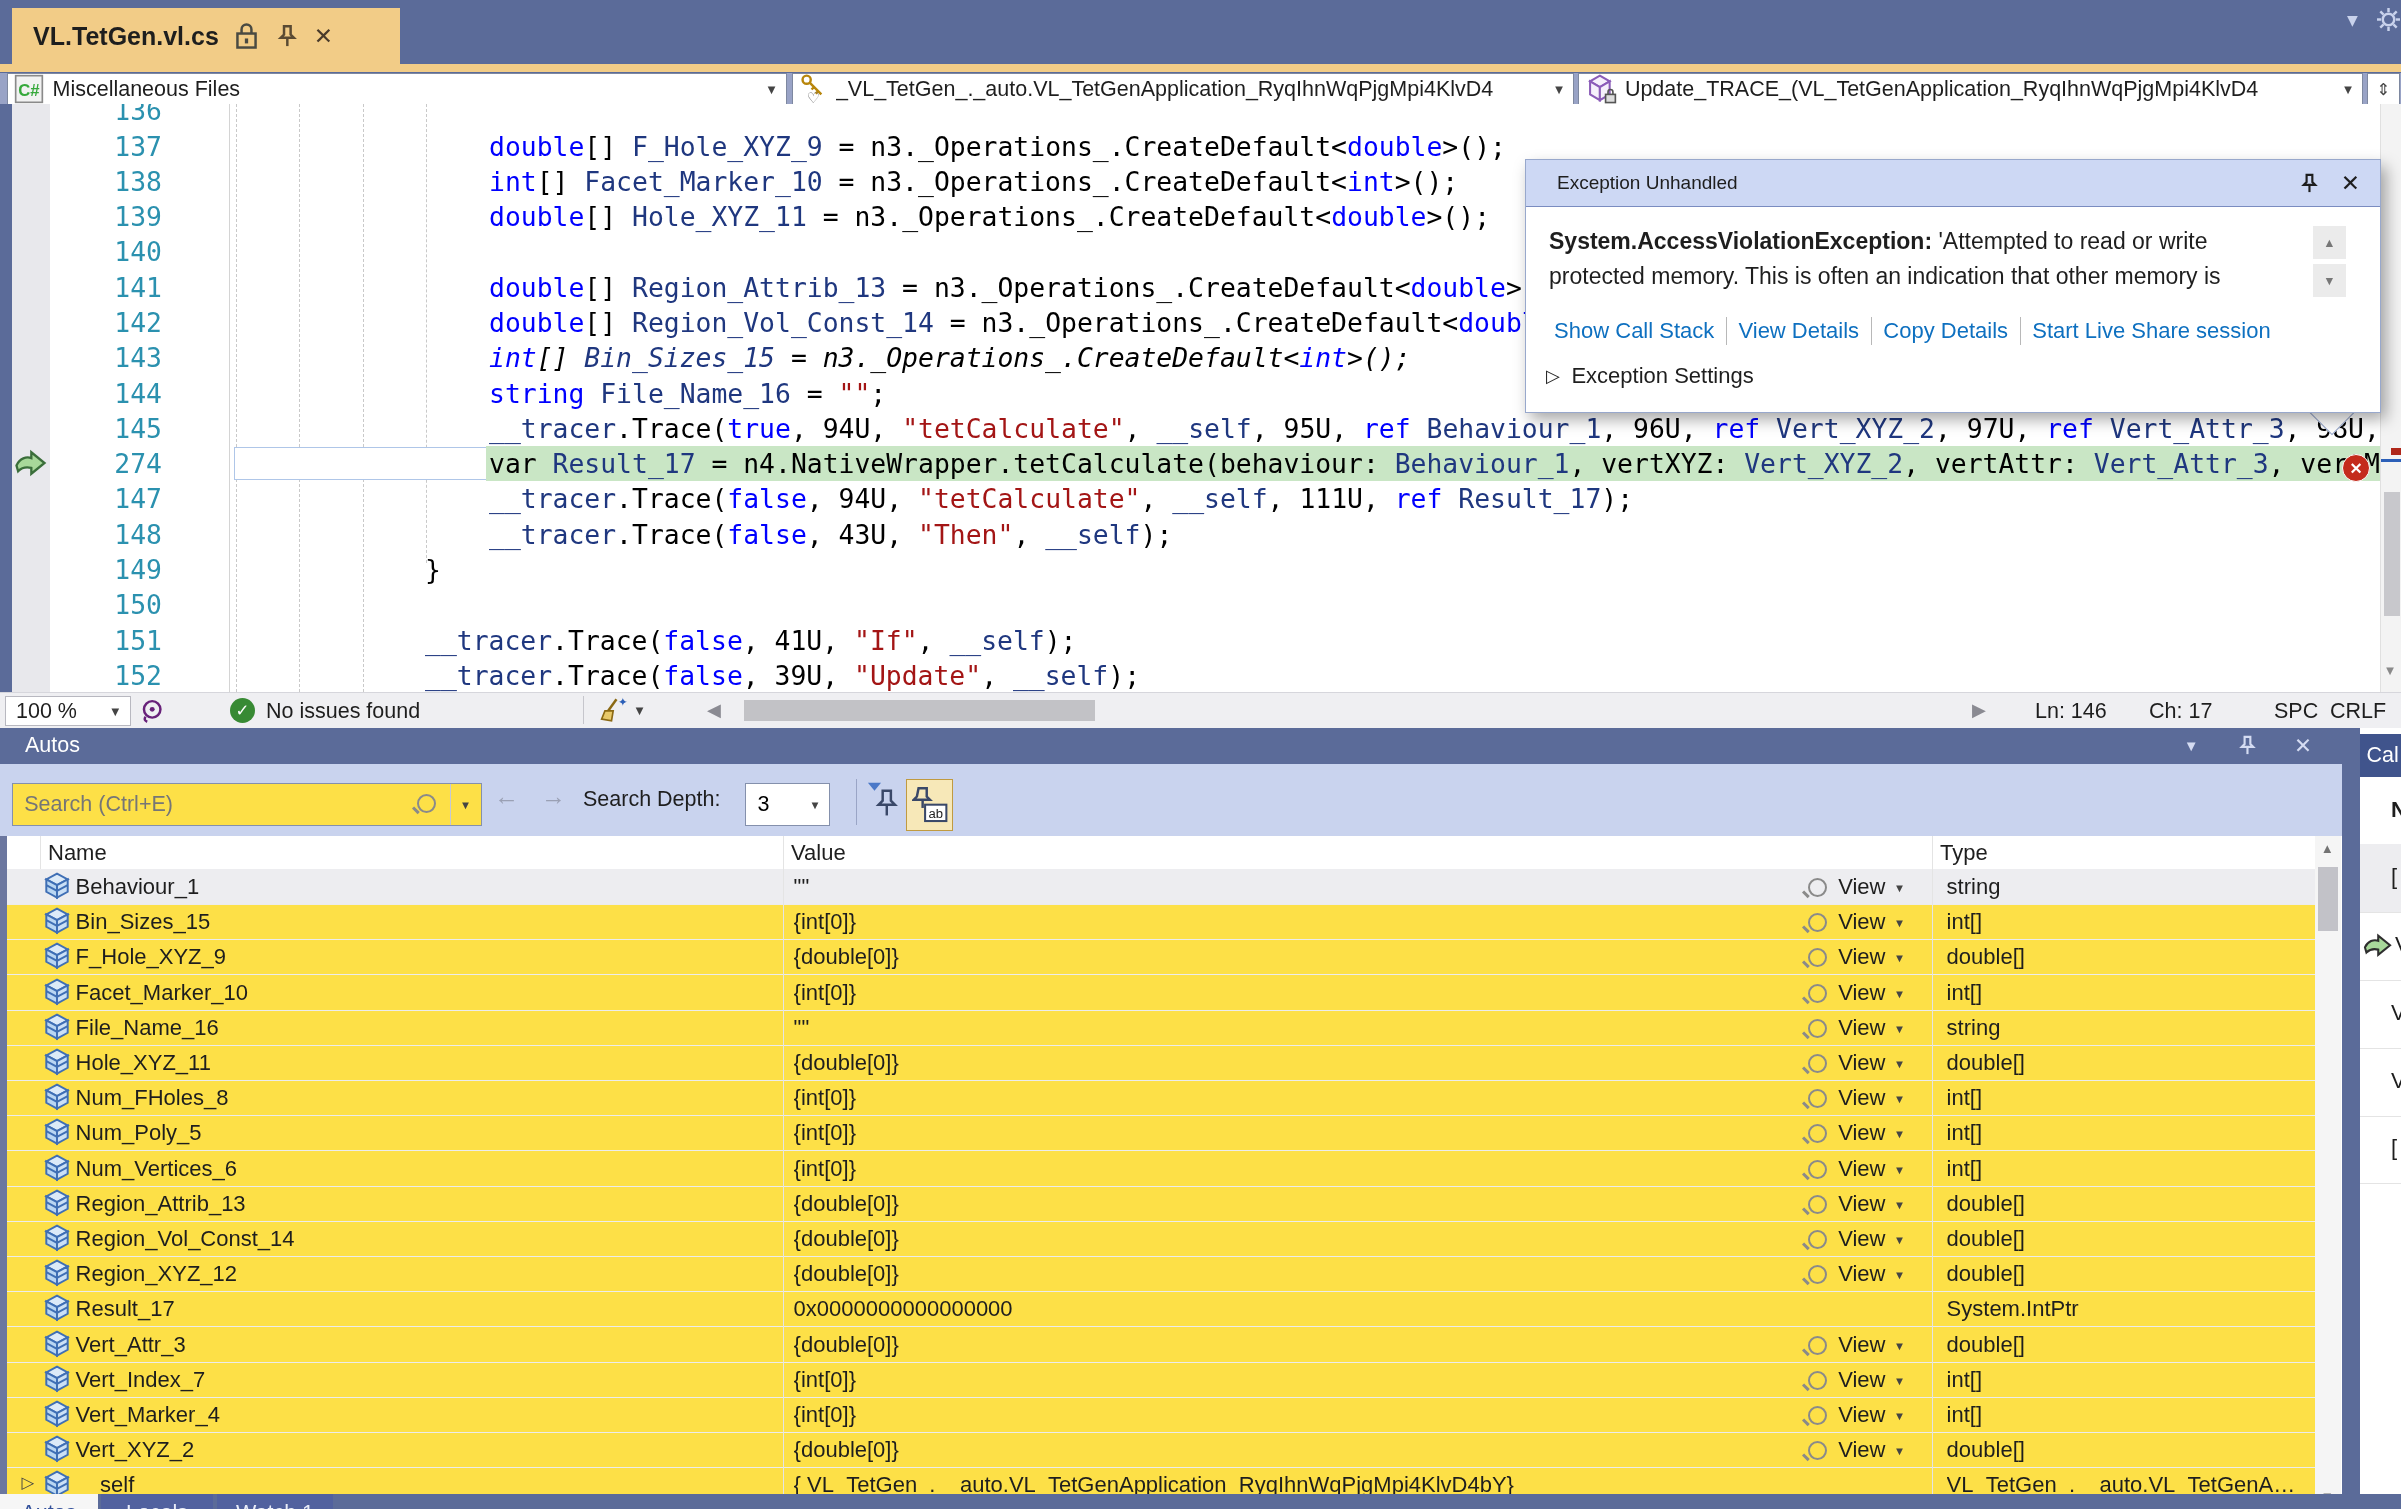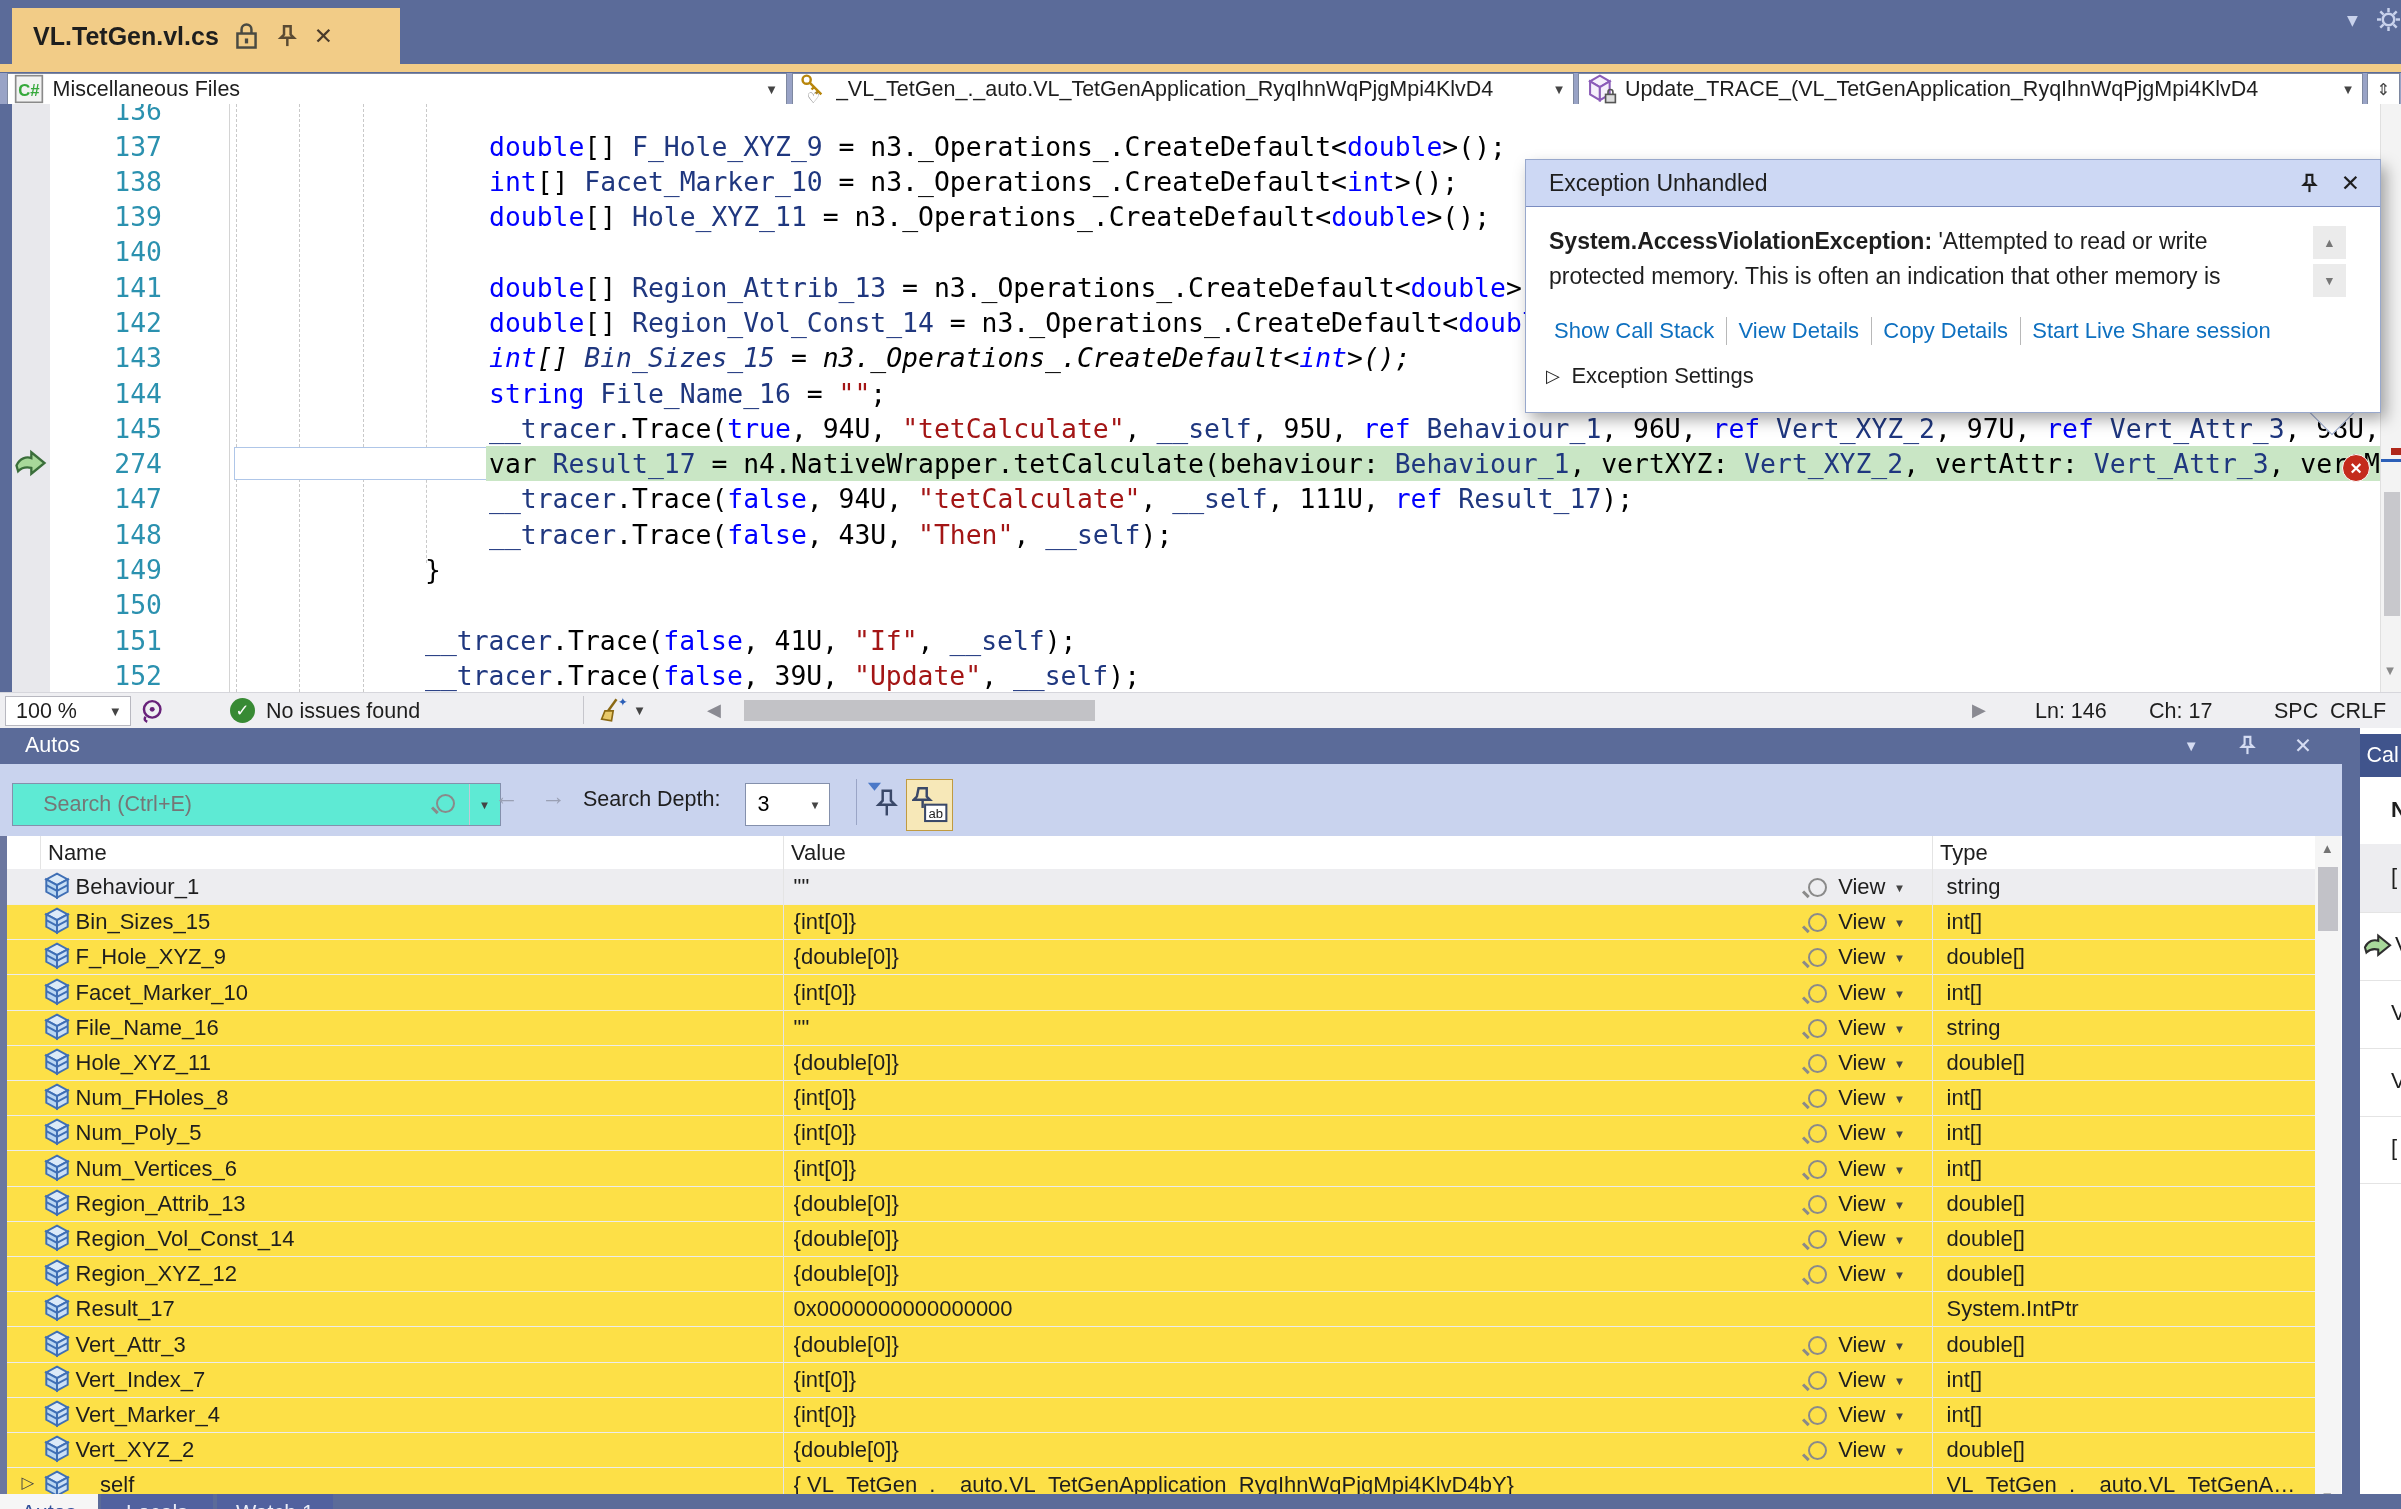--- a/index.html
+++ b/index.html
@@ -31,33 +31,33 @@
   .curhl{position:absolute;background:#C9E6C5;}
   .err-ico{position:absolute;width:26.4px;height:26.4px;border-radius:50%;background:#C42B1C;border:1.7px solid #FFF;color:#FFF;font-size:15.7px;font-weight:bold;display:flex;align-items:center;justify-content:center;z-index:40;}
   .ed-scroll{left:2380px;top:0;width:21.5px;height:588px;background:#F3F3F3;border-left:0.8px solid #E0E0E0;z-index:20;}
   
   .statusbar{left:0;top:692px;width:2401px;height:35px;background:#EFEFF2;border-top:0.8px solid #D6D6DC;z-index:30;font-size:21.5px;color:#1E1E1E;}
   .zoombox{left:5px;top:3.3px;width:124px;height:28px;background:#FFF;border:0.8px solid #B8B8C0;display:flex;align-items:center;}
   .hthumb{left:744px;top:6.6px;width:351px;height:21.5px;background:#C2C2C6;}
   
   .popup{left:1525px;top:159px;width:854px;height:252px;background:#FFFFFF;border:1.7px solid #98A8CC;box-shadow:5px 6.6px 15px rgba(0,0,0,0.35);z-index:60;}
   .popup-title{position:absolute;left:0;top:0;width:100%;height:46px;background:#CDD8F4;border-bottom:1.7px solid #7A8CC0;display:flex;align-items:center;}
-  .popup-title-text{font-size:23px;color:#1E1E1E;margin-left:23px;flex:1;}
+  .popup-title-text{font-size:19px;color:#1E1E1E;margin-left:31px;flex:1;}
   .popup-body{position:absolute;left:23px;top:64px;width:744px;font-size:23px;color:#1E1E1E;line-height:35px;}
   .popup-links{position:absolute;left:16.5px;top:157px;display:flex;align-items:center;font-size:22px;color:#0E70C0;}
   .plink{margin:0 11.6px;cursor:pointer;}
   .psep{width:0;height:28px;border-left:1.7px solid #B8B8B8;}
   .pmini{position:absolute;left:787px;width:33px;height:33px;background:#EBEBEB;color:#777;font-size:12.4px;display:flex;align-items:center;justify-content:center;}
   .diamond{left:2312px;top:387px;width:38px;height:38px;background:#FFF;border:1.7px solid #98A8CC;transform:rotate(45deg);z-index:55;}
   
   .autos{left:0;top:727px;width:2401px;height:783px;background:#FFFFFF;}
   .autos-title{position:absolute;left:0;top:0;width:2342px;height:37px;background:#5B6B99;display:flex;align-items:center;}
   .autos-title-text{color:#FFFFFF;font-size:21.5px;margin-left:25px;flex:1;}
   .a-toolbar{position:absolute;left:0;top:37px;width:2342px;height:72px;background:#C9D3EE;}
-  .searchbox{position:absolute;left:11.6px;top:19px;width:468px;height:41px;background:#5eead4;border:1.7px solid #8490AC;display:flex;align-items:center;padding-left:19px;}
+  .searchbox{position:absolute;left:11.6px;top:19px;width:468px;height:41px;background:#fde047;border:1.7px solid #8490AC;display:flex;align-items:center;}
   .s-ph{font-size:21.5px;color:#767676;margin-left:11.6px;flex:1;}
   .depthbox{position:absolute;left:745px;top:19px;width:83px;height:41px;background:#FFF;border:1.7px solid #8490AC;display:flex;align-items:center;font-size:21.5px;}
   .goldico{position:absolute;left:906px;top:15px;width:45px;height:50px;background:#F7E8B8;border:1.7px solid #C09A40;display:flex;align-items:center;justify-content:center;}
   .a-grid{position:absolute;left:0;top:109px;width:2315px;height:673px;background:#fde047;overflow:hidden;}
   .a-head{position:absolute;left:0;top:0;width:100%;height:33px;background:#FFF;border-bottom:0.8px solid #CFCFCF;font-size:22px;color:#1E1E1E;}
   .a-row{position:absolute;left:6.6px;width:2309px;height:35px;border-bottom:0.8px solid #ECECEC;font-size:22px;color:#1E1E1E;}
   .a-col-line{position:absolute;top:0;width:0;height:100%;border-left:0.8px solid #E4E4E4;}
   .a-edge{position:absolute;left:0;top:0;width:6.6px;height:100%;background:#6B779F;}
   .viewlink{position:absolute;left:1801px;display:flex;align-items:center;color:#1E1E1E;}
   .lens{width:15px;height:15px;border:2.5px solid #8A8A8A;border-radius:50%;position:relative;display:inline-block;}

